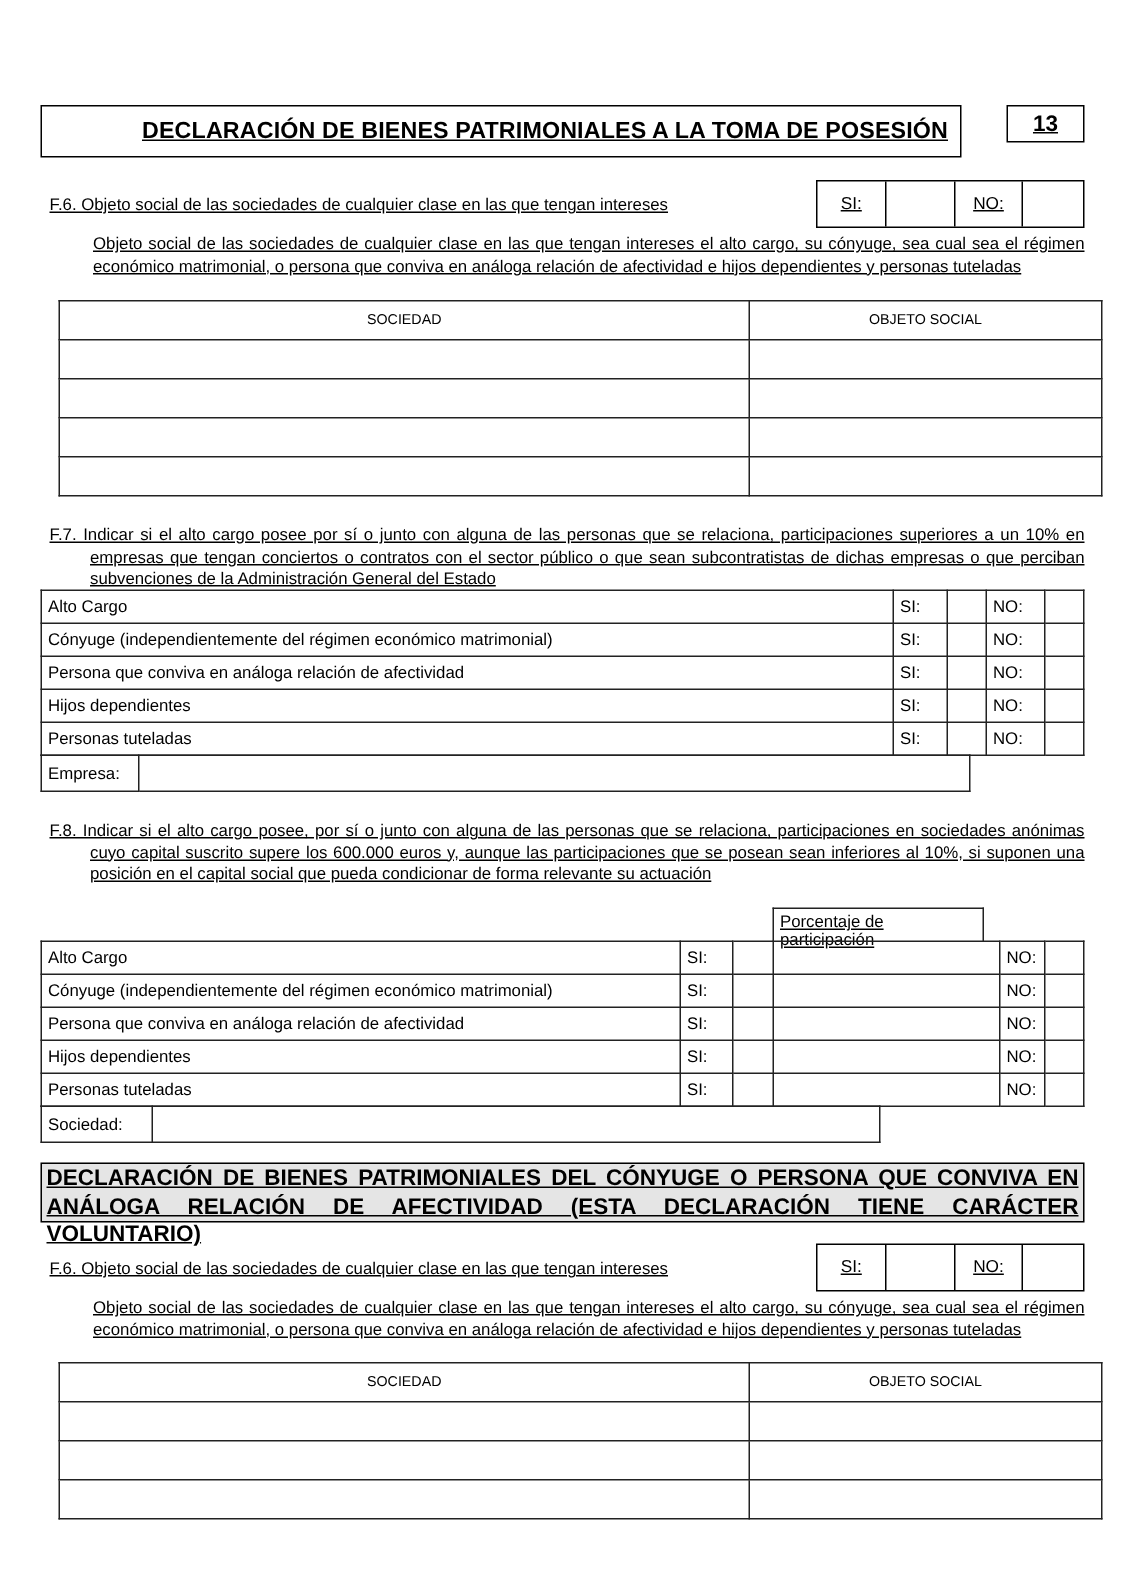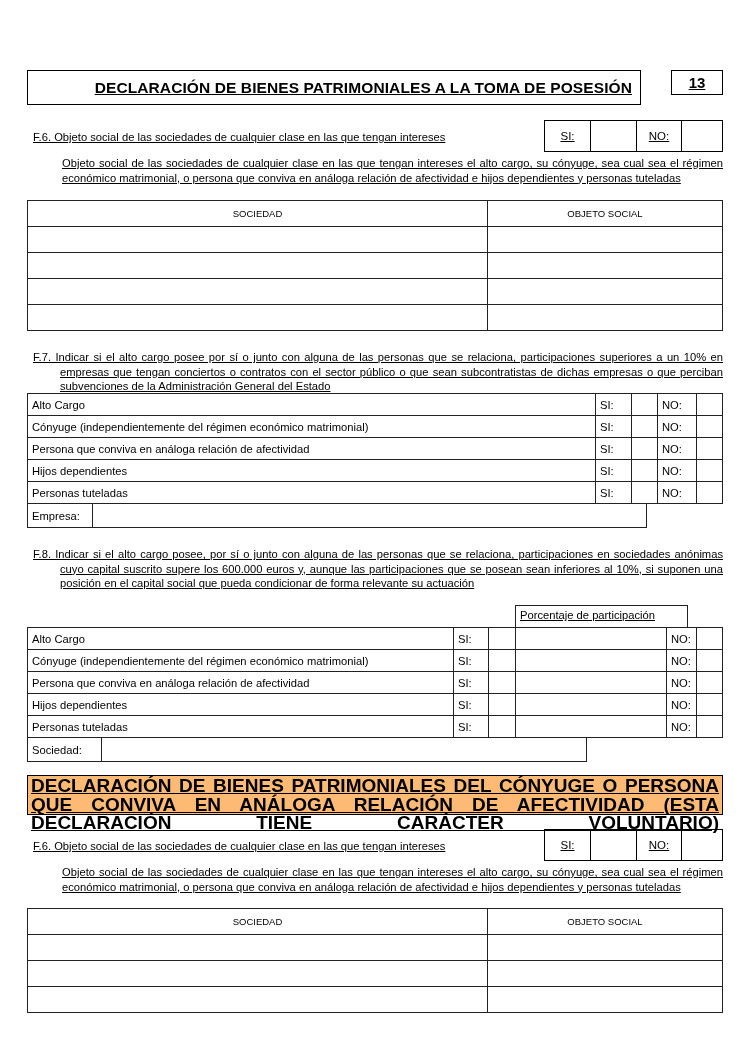--- a/index.html
+++ b/index.html
@@ -12,23 +12,23 @@
               font-weight: bold; font-size: 15px; display: flex; align-items: center; justify-content: center; }
   .qline { font-size: 11.2px; line-height: 14px; }
   .para { font-size: 11.2px; line-height: 14.5px; text-align: justify; }
   .sino { display: flex; border: 1.5px solid #000; height: 32px; }
   .sino > div { border-right: 1px solid #000; display: flex; align-items: center; justify-content: center; font-size: 11.5px; }
   .sino > div:last-child { border-right: none; }
   table.grid { border-collapse: collapse; position: absolute; }
   table.grid td { border: 1px solid #222; padding: 0 4px; font-size: 11.2px; height: 21px; box-sizing: border-box; }
   table.soc td { height: 26px; }
   table.soc td.hdr { font-size: 9.5px; text-align: center; height: 26px; }
-  .outer { border: 1.8px solid #000; }
-  .gray-header { left: 27px; top: 775px; width: 696px; height: 40px; background: #fdba74; border: 1.5px solid #000;
-                 font-weight: bold; font-size: 19px; line-height: 18.5px; padding: 1px 3px; text-align: justify; text-align-last: justify; }
+  .outer { border: 1.8px solid #000; margin-left: 12px; }
+  .gray-header { left: 27px; top: 775px; width: 696px; height: 40px; background: #e5e5e5; border: 1.5px solid #000;
+                 font-weight: bold; font-size: 15px; line-height: 18.5px; padding: 1px 3px; text-align: justify; text-align-last: justify; }
 </style>
 </head>
 <body>
 
 <div class="abs title-box">DECLARACIÓN DE BIENES PATRIMONIALES A LA TOMA DE POSESIÓN</div>
 <div class="abs page-box">13</div>
 
 <div class="abs qline" style="left:33px; top:130px;">F.6. Objeto social de las sociedades de cualquier clase en las que tengan intereses</div>
 <div class="abs sino" style="left:544px; top:120px; width:179px;">
   <div style="width:45px;">SI:</div>
@@ -106,21 +106,21 @@
 <table class="grid" style="left:27px; top:503px; width:620px;">
   <tbody>
       <tr>
     <td style="width:65px; height:24px;">Empresa:</td>
     <td></td>
   </tr>
 </tbody>
   </table>
 
 <div class="abs para" style="left:33px; top:547px; width:690px; padding-left:27px; text-indent:-27px;">F.8. Indicar si el alto cargo posee, por sí o junto con alguna de las personas que se relaciona, participaciones en sociedades anónimas cuyo capital suscrito supere los 600.000 euros y, aunque las participaciones que se posean sean inferiores al 10%, si suponen una posición en el capital social que pueda condicionar de forma relevante su actuación</div>
-<div class="abs" style="left:515px; top:605px; width:173px; height:23px; border:1px solid #222; border-bottom:none; font-size:11.2px; padding:3px 4px; box-sizing:border-box;">Porcentaje de participación</div>
+<div class="abs" style="left:515px; top:605px; width:141px; height:23px; border:1px solid #222; border-bottom:none; font-size:11.2px; padding:3px 4px; box-sizing:border-box;">Porcentaje de participación</div>
 <table class="grid" style="left:27px; top:627px; width:696px;">
   <tbody>
       <tr>
     <td style="width:426px; height:22px;">Alto Cargo</td>
     <td style="width:35px;">SI:</td>
     <td style="width:27px;"></td>
     <td style="width:151px;"></td>
     <td style="width:30px;">NO:</td>
     <td></td>
   </tr>

